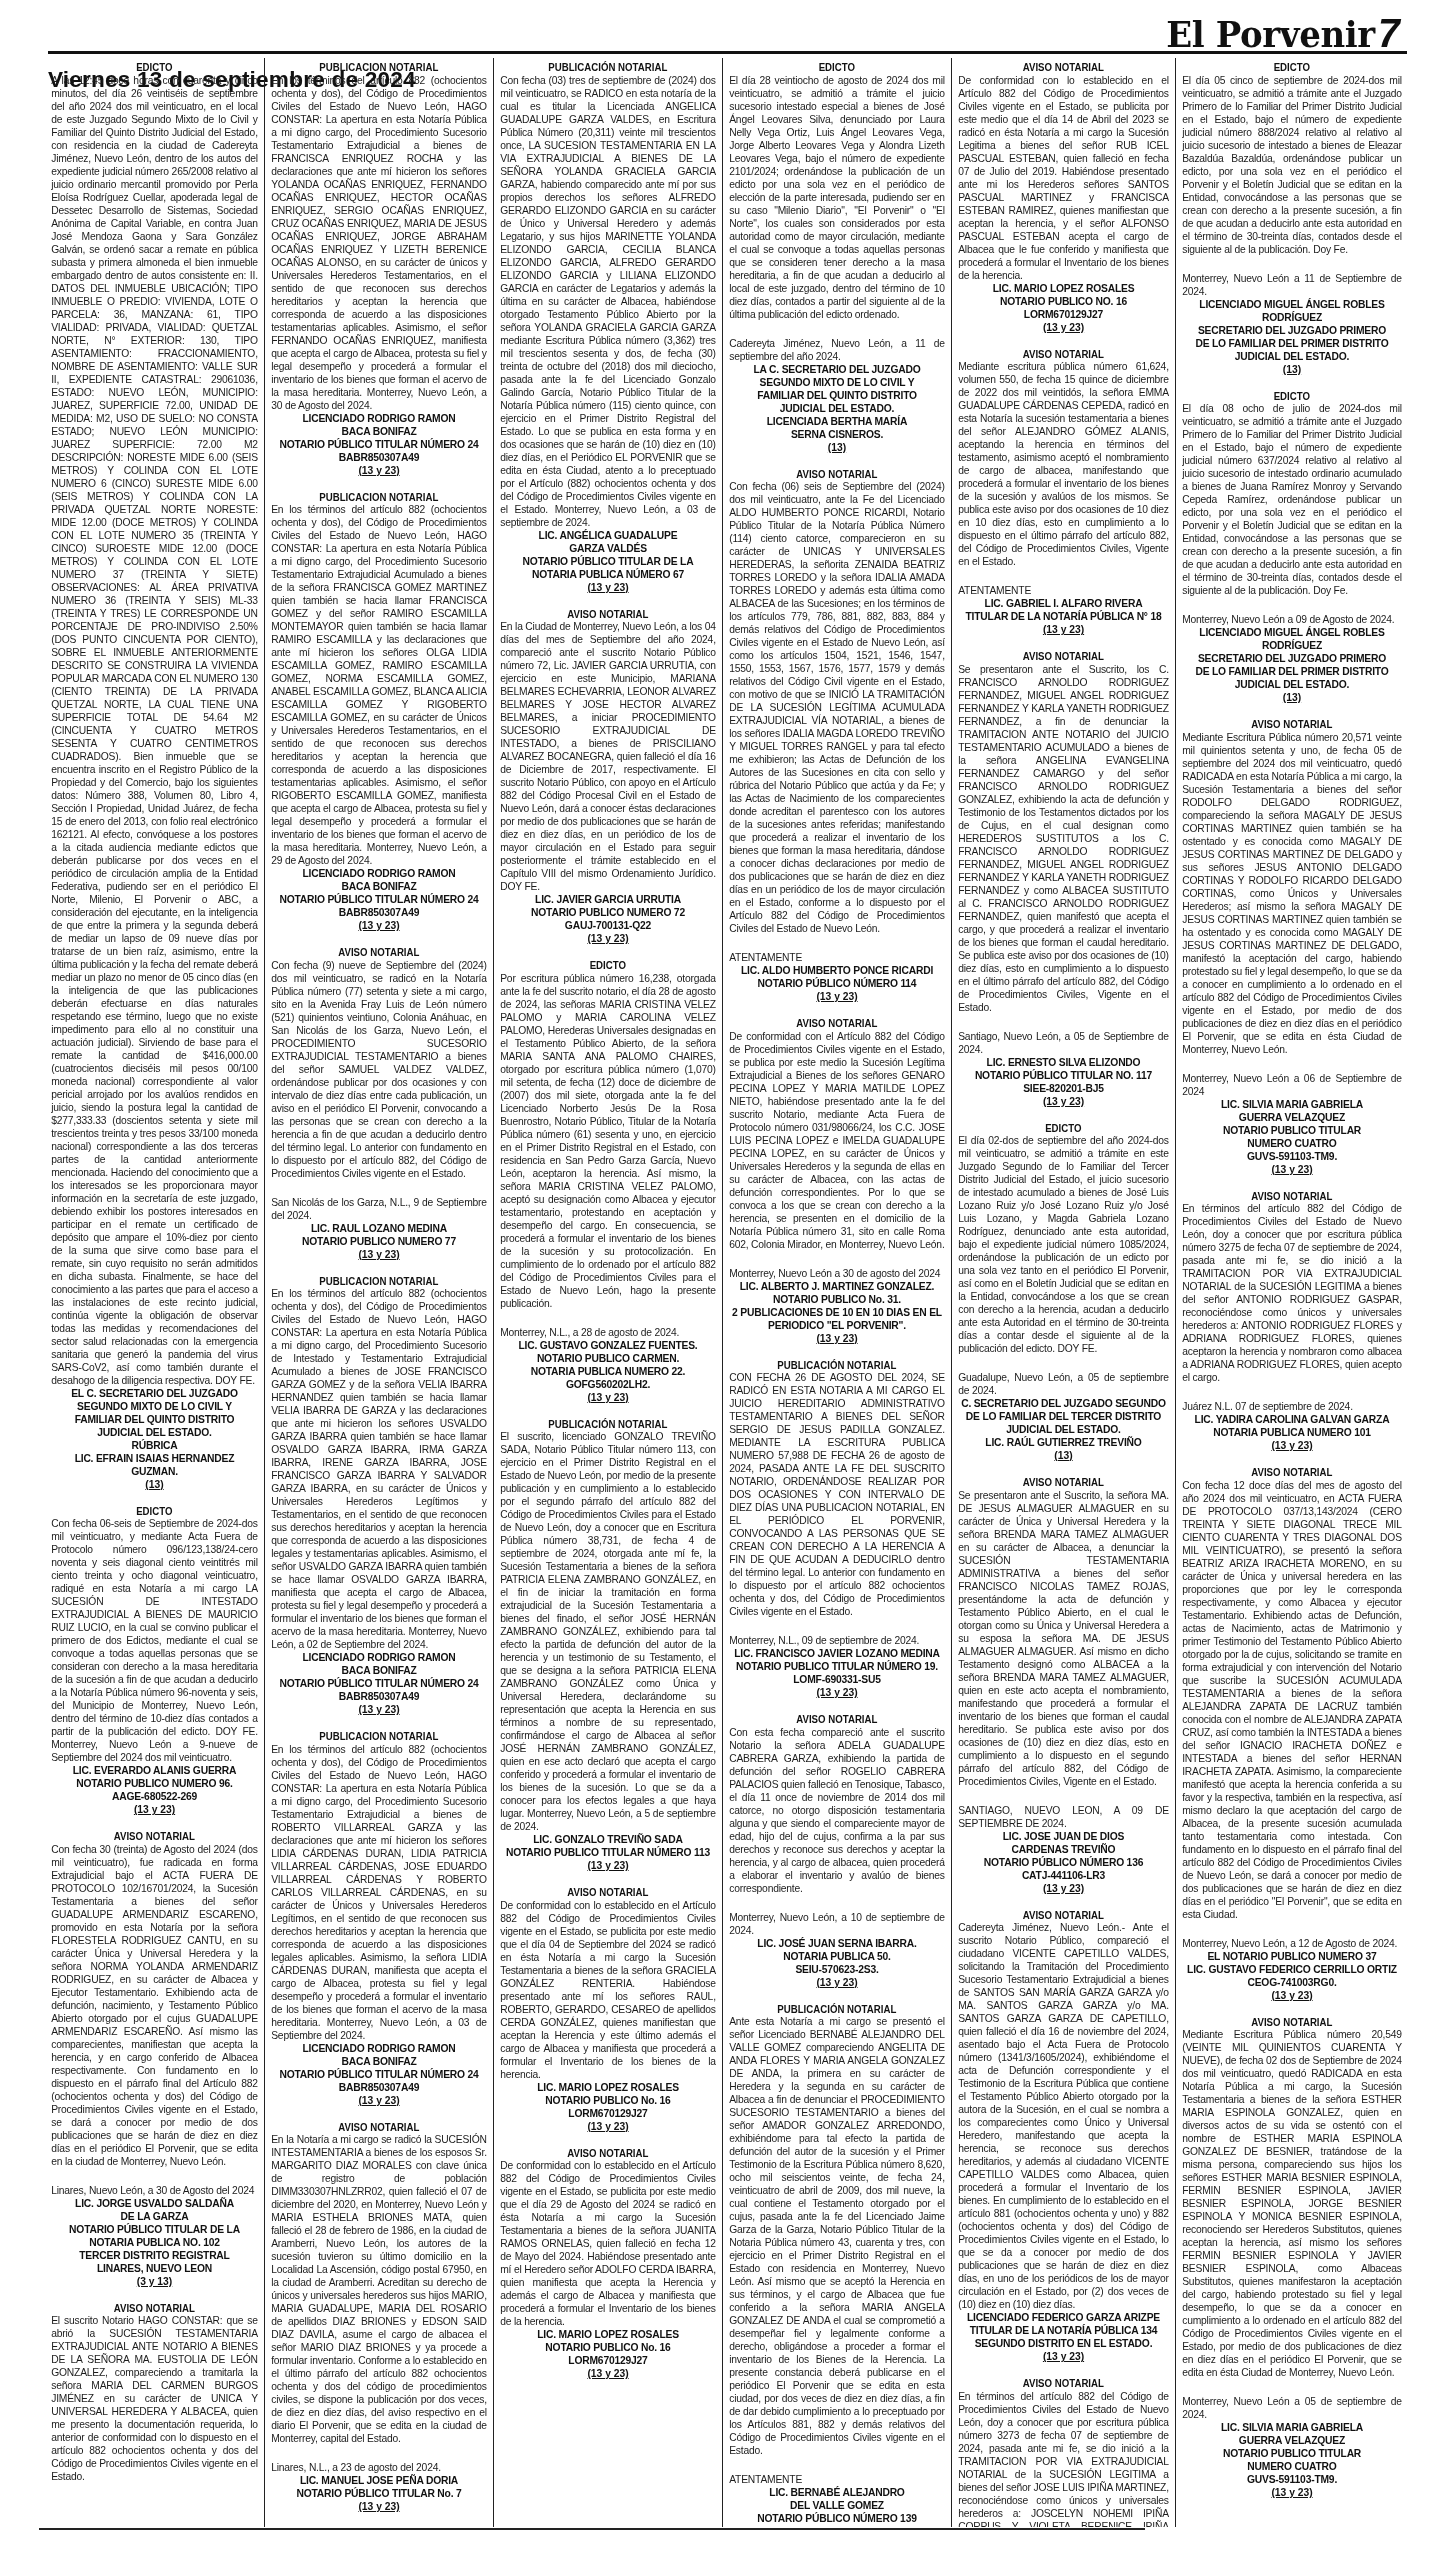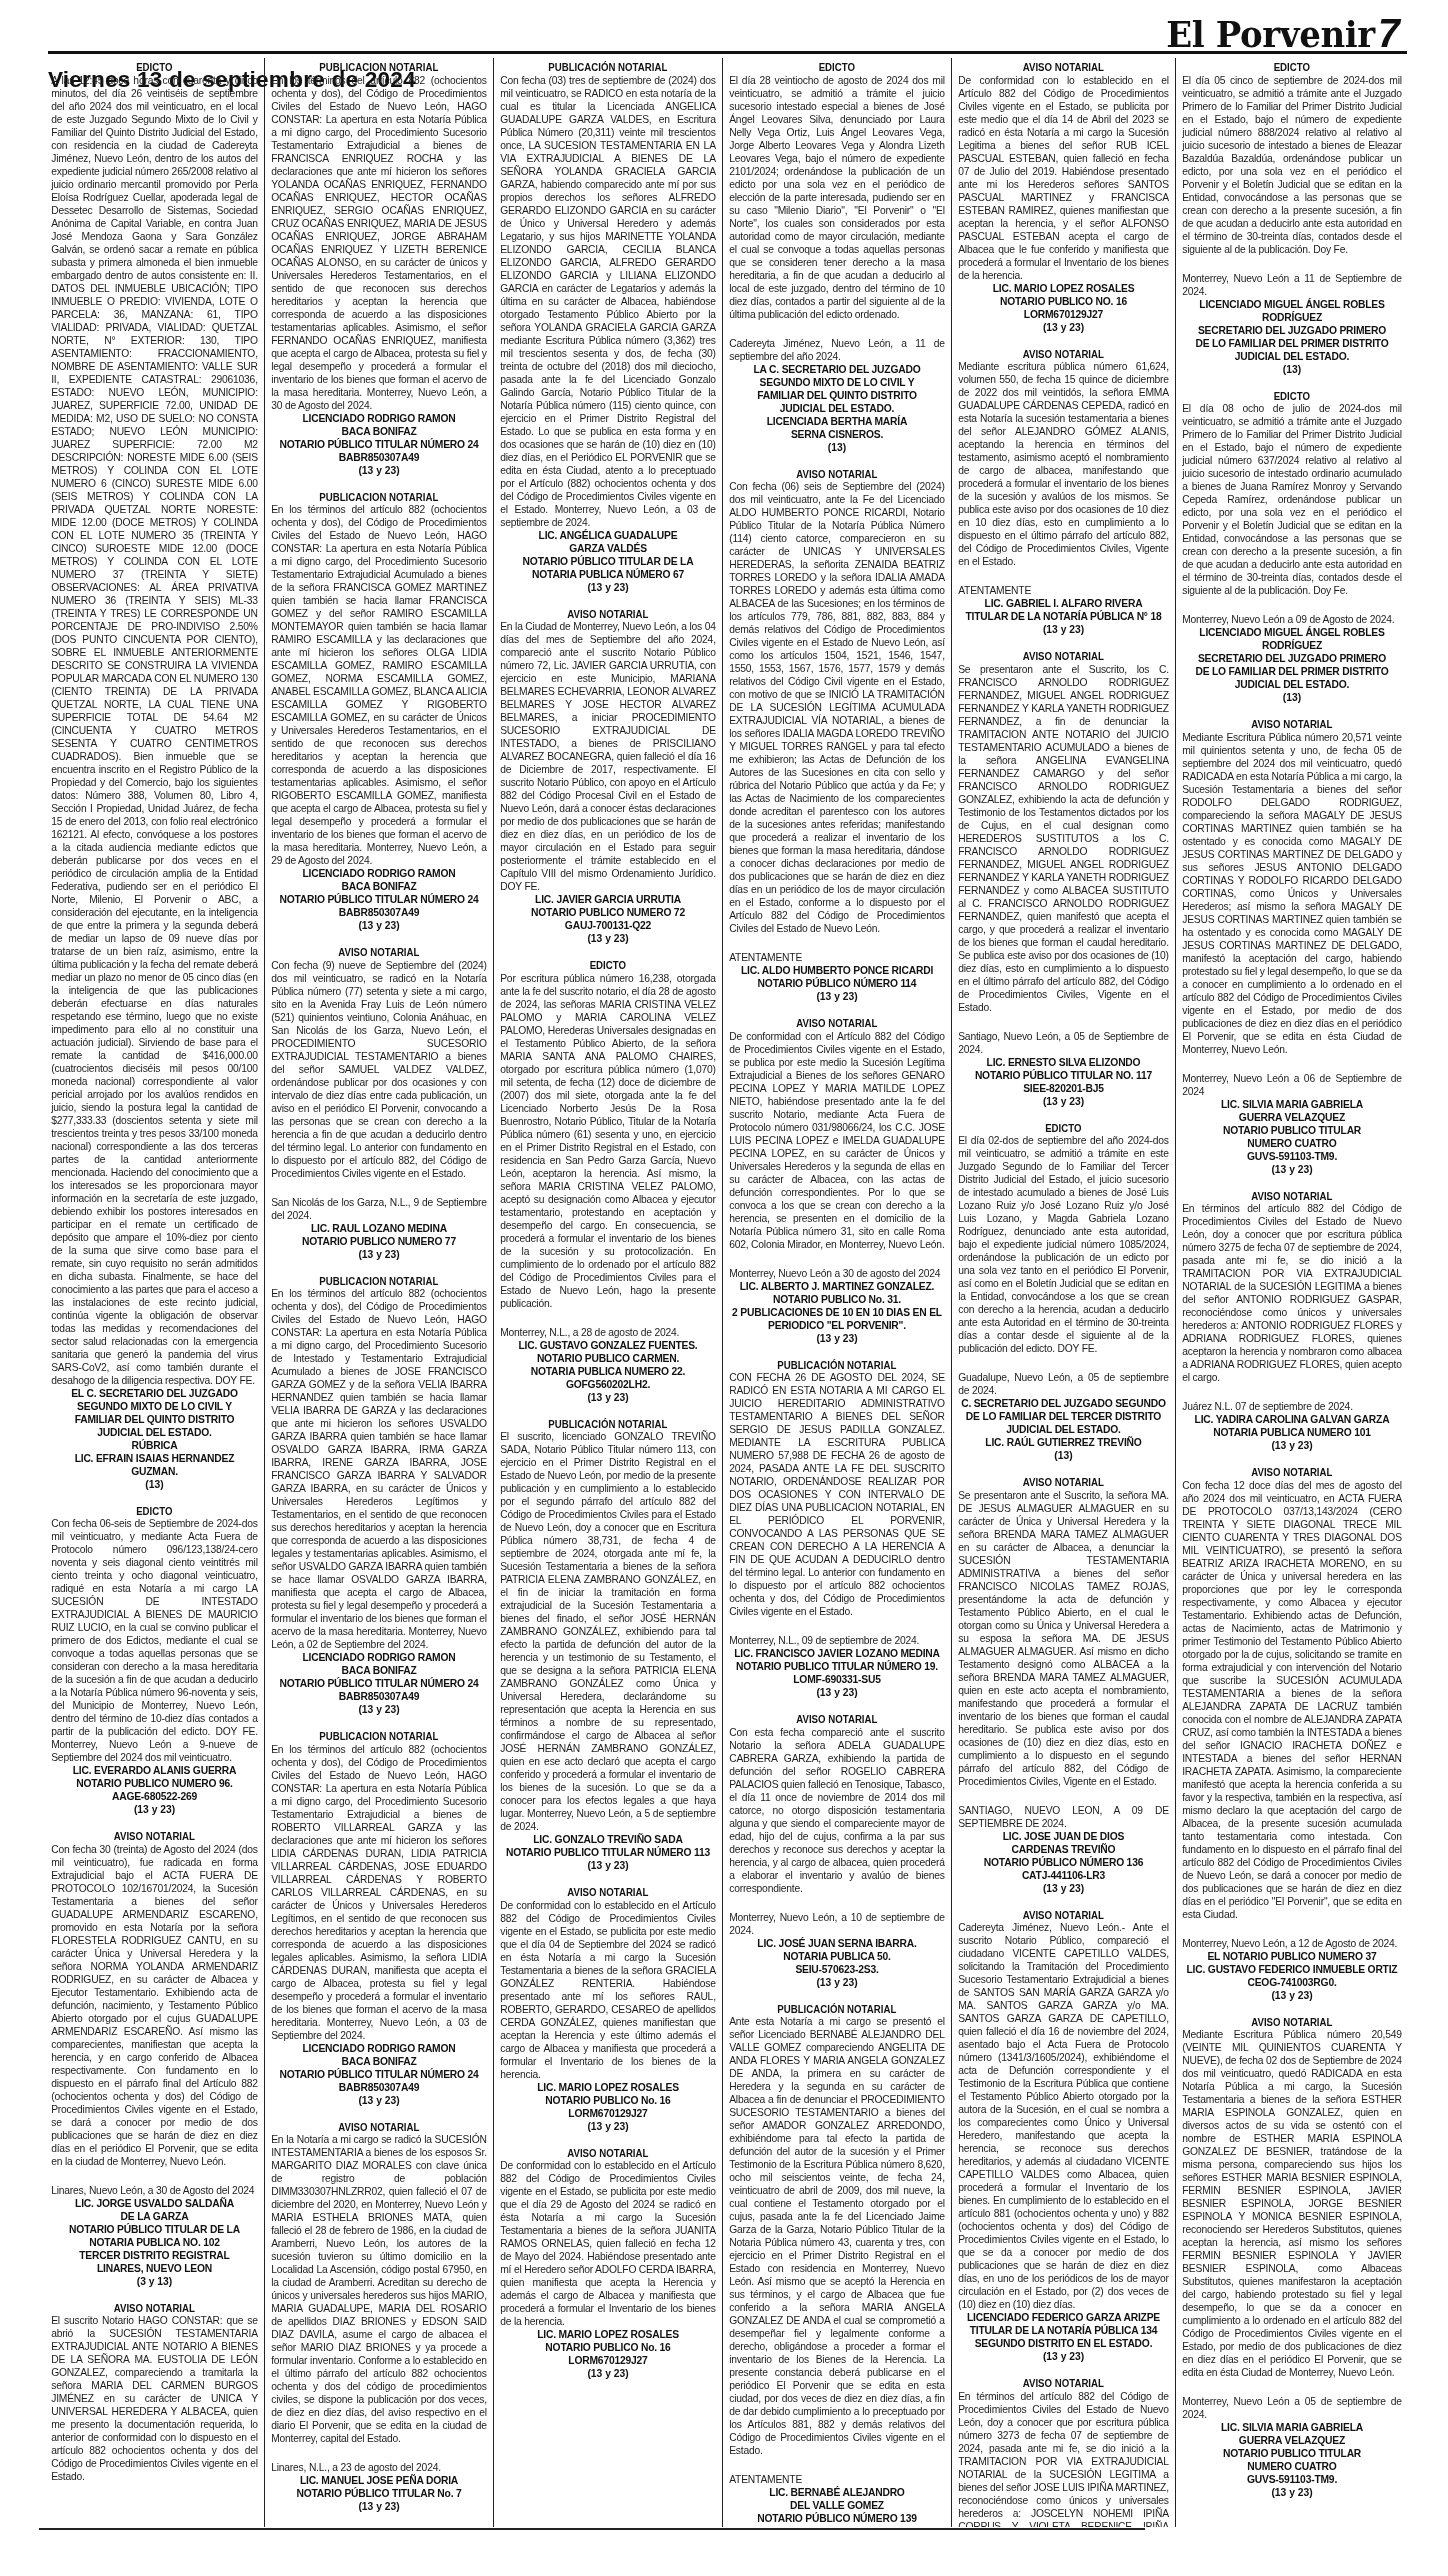--- a/index.html
+++ b/index.html
@@ -51,21 +51,21 @@
     font-size: 10.3px; line-height: 13px; text-align: justify;
     font-family: "Liberation Sans", sans-serif; letter-spacing: -0.2px;
     color: #1c1c1c; hyphens: auto;
   }
   .notice p + p { margin-top: 16px; }
   .sig {
     text-align: center; font-weight: bold; font-size: 10.3px; line-height: 13px;
     color: #111; letter-spacing: -0.2px;
   }
   .pubs {
-    text-align: center; font-weight: bold; font-size: 10.3px; line-height: 13px; color: #111;
+    text-align: center; font-weight: bold; font-size: 10.3px; line-height: 13px; color: #111; text-decoration: underline;
   }
 </style>
 </head>
 <body>
 
 <header class="masthead">
   <div class="date">Viernes 13 de septiembre de 2024</div>
   <div class="brand">
     <span>El Porvenir</span><span class="page-no">7</span>
   </div>
@@ -378,21 +378,21 @@
         <p>Juárez N.L. 07 de septiembre de 2024.</p>
         <div class="sig">LIC. YADIRA CAROLINA GALVAN GARZA</div>
         <div class="sig">NOTARIA PUBLICA NUMERO 101</div>
         <div class="pubs">(13 y 23)</div>
       </article>
       <article class="notice">
         <h3>AVISO NOTARIAL</h3>
         <p>Con fecha 12 doce días del mes de agosto del año 2024 dos mil veinticuatro, en ACTA FUERA DE PROTOCOLO 037/13,143/2024 (CERO TREINTA Y SIETE DIAGONAL TRECE MIL CIENTO CUARENTA Y TRES DIAGONAL DOS MIL VEINTICUATRO), se presentó la señora BEATRIZ ARIZA IRACHETA MORENO, en su carácter de Única y universal heredera en las proporciones que por ley le corresponda respectivamente, y como Albacea y ejecutor Testamentario. Exhibiendo actas de Defunción, actas de Nacimiento, actas de Matrimonio y primer Testimonio del Testamento Público Abierto otorgado por la de cujus, solicitando se tramite en forma extrajudicial y con intervención del Notario que suscribe la SUCESIÓN ACUMULADA TESTAMENTARIA a bienes de la señora ALEJANDRA ZAPATA DE LACRUZ también conocida con el nombre de ALEJANDRA ZAPATA CRUZ, así como también la INTESTADA a bienes del señor IGNACIO IRACHETA DOÑEZ e INTESTADA a bienes del señor HERNAN IRACHETA ZAPATA. Asimismo, la compareciente manifestó que acepta la herencia conferida a su favor y la respectiva, también en la respectiva, así mismo declaro la que aceptación del cargo de Albacea, de la presente sucesión acumulada tanto testamentaria como intestada. Con fundamento en lo dispuesto en el párrafo final del artículo 882 del Código de Procedimientos Civiles de Nuevo León, se dará a conocer por medio de dos publicaciones que se harán de diez en diez días en el periódico "El Porvenir", que se edita en esta Ciudad.</p>
         <p>Monterrey, Nuevo León, a 12 de Agosto de 2024.</p>
         <div class="sig">EL NOTARIO PUBLICO NUMERO 37</div>
-        <div class="sig">LIC. GUSTAVO FEDERICO INMUEBLE ORTIZ</div>
+        <div class="sig">LIC. GUSTAVO FEDERICO CERRILLO ORTIZ</div>
         <div class="sig">CEOG-741003RG0.</div>
         <div class="pubs">(13 y 23)</div>
       </article>
       <article class="notice">
         <h3>AVISO NOTARIAL</h3>
         <p>Mediante Escritura Pública número 20,549 (VEINTE MIL QUINIENTOS CUARENTA Y NUEVE), de fecha 02 dos de Septiembre de 2024 dos mil veinticuatro, quedó RADICADA en esta Notaría Pública a mi cargo, la Sucesión Testamentaria a bienes de la señora ESTHER MARIA ESPINOLA GONZALEZ, quien en diversos actos de su vida se ostentó con el nombre de ESTHER MARIA ESPINOLA GONZALEZ DE BESNIER, tratándose de la misma persona, compareciendo sus hijos los señores ESTHER MARIA BESNIER ESPINOLA, FERMIN BESNIER ESPINOLA, JAVIER BESNIER ESPINOLA, JORGE BESNIER ESPINOLA Y MONICA BESNIER ESPINOLA, reconociendo ser Herederos Substitutos, quienes aceptan la herencia, así mismo los señores FERMIN BESNIER ESPINOLA Y JAVIER BESNIER ESPINOLA, como Albaceas Substitutos, quienes manifestaron la aceptación del cargo, habiendo protestado su fiel y legal desempeño, lo que se da a conocer en cumplimiento a lo ordenado en el artículo 882 del Código de Procedimientos Civiles vigente en el Estado, por medio de dos publicaciones de diez en diez días en el periódico El Porvenir, que se edita en ésta Ciudad de Monterrey, Nuevo León.</p>
         <p>Monterrey, Nuevo León a 05 de septiembre de 2024.</p>
         <div class="sig">LIC. SILVIA MARIA GABRIELA</div>
         <div class="sig">GUERRA VELAZQUEZ</div>
         <div class="sig">NOTARIO PUBLICO TITULAR</div>

